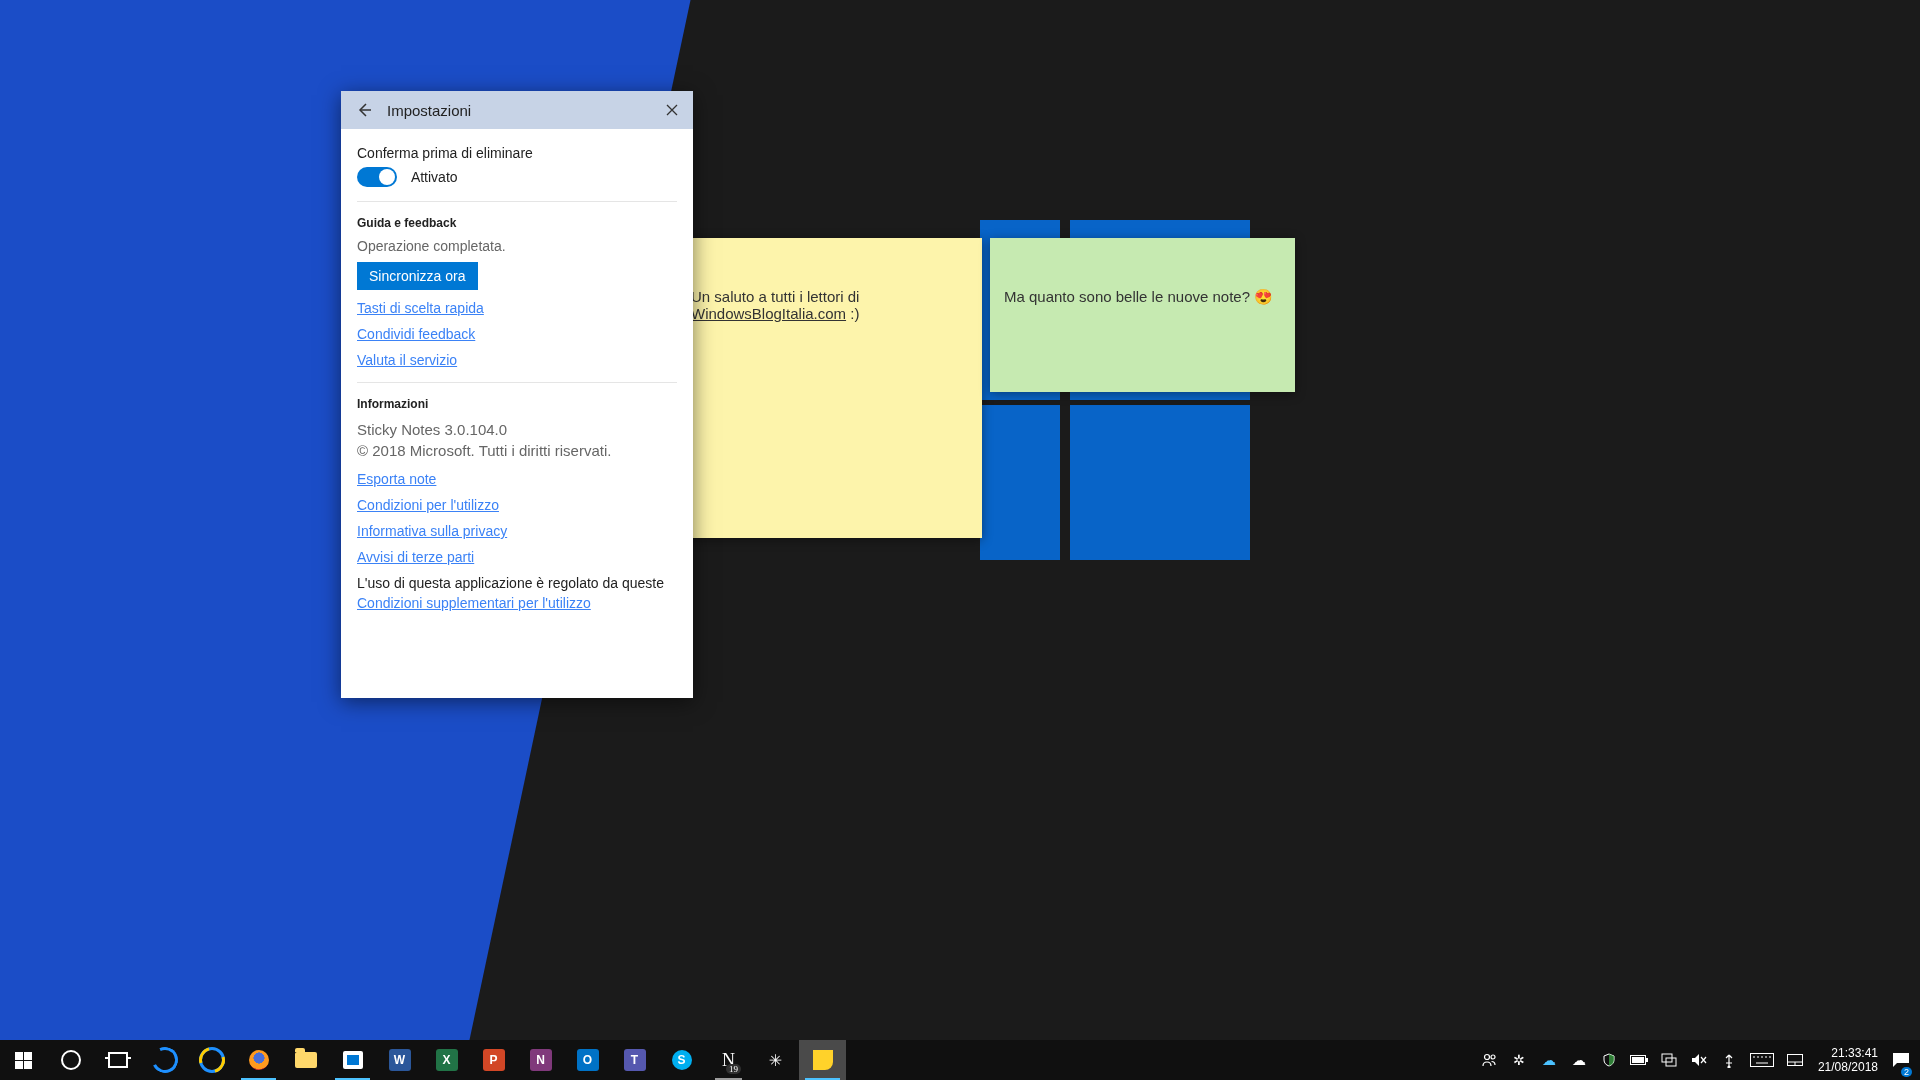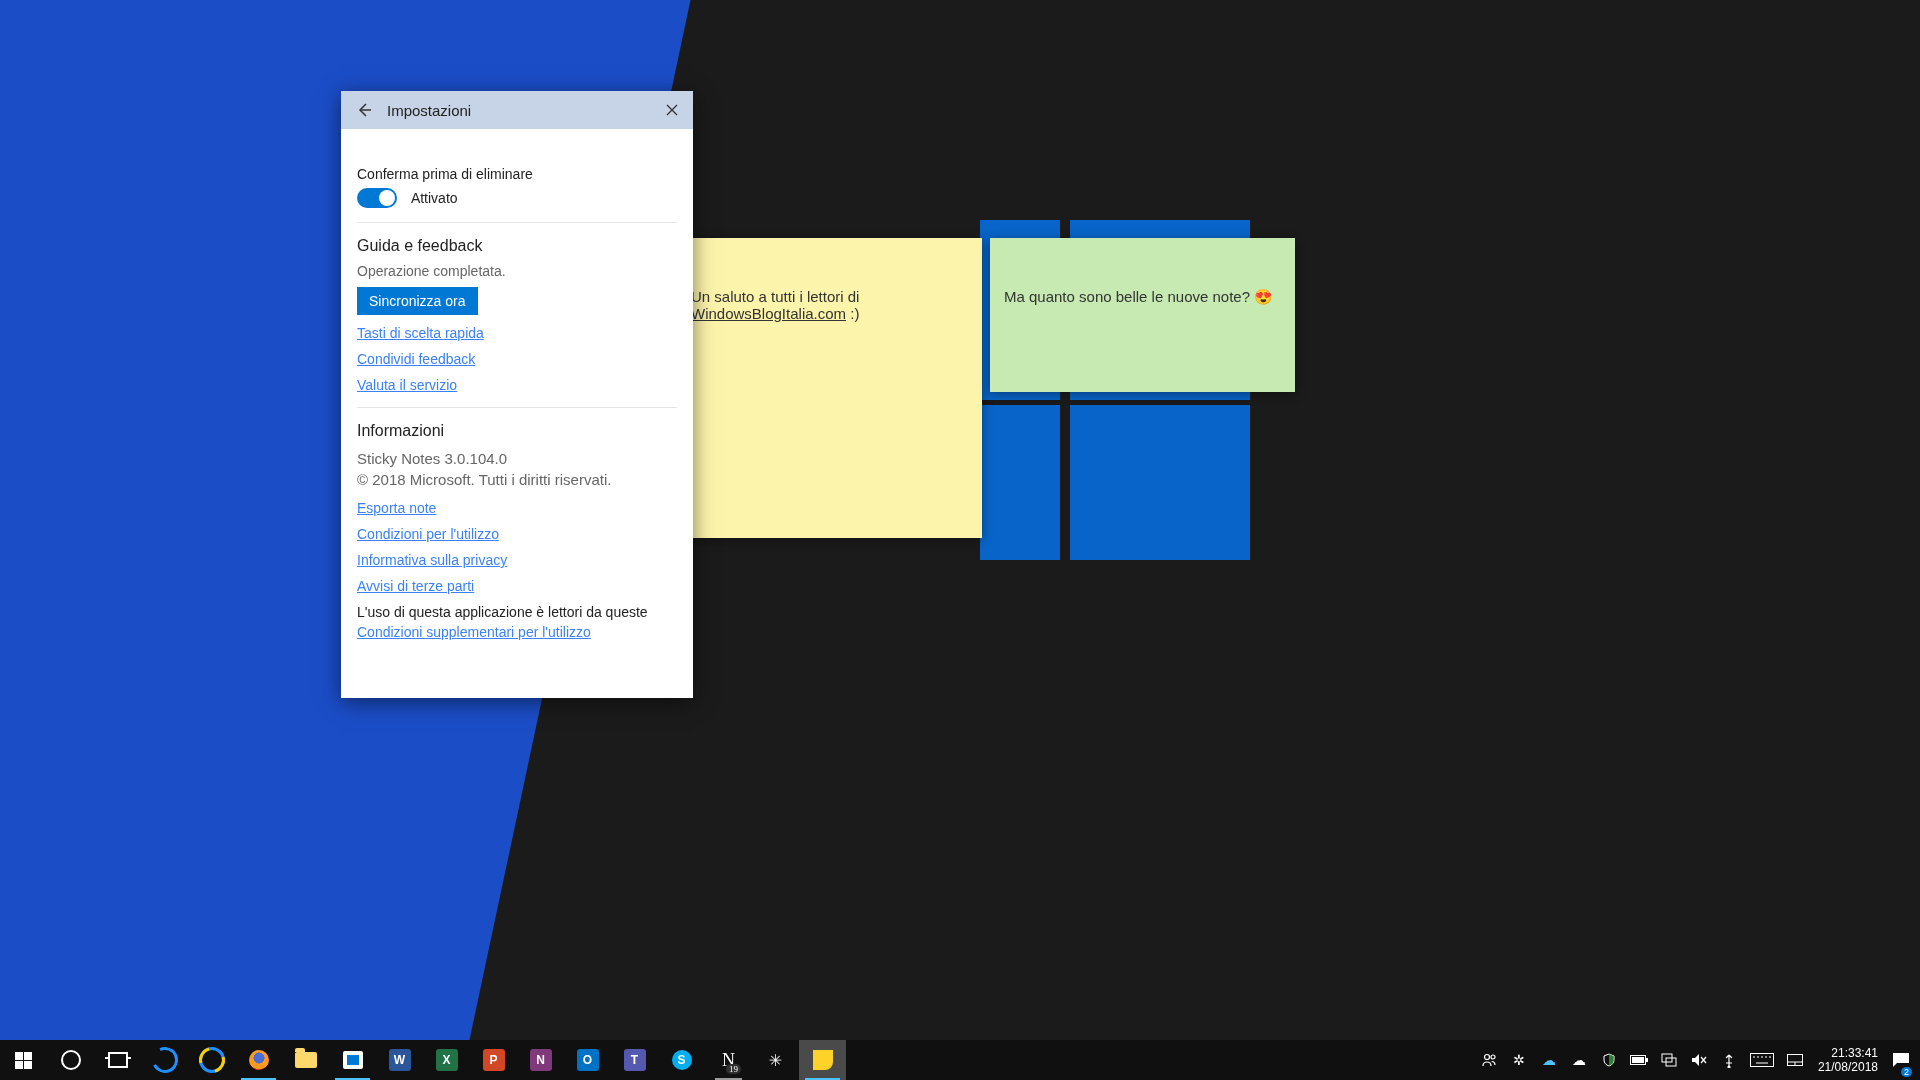--- a/index.html
+++ b/index.html
@@ -76,40 +76,39 @@
   font-size: 15px;
   color: #222;
   padding-left: 8px;
 }
 .icon-btn {
   width: 30px; height: 30px;
   display: flex; align-items: center; justify-content: center;
   color: #333; cursor: pointer;
 }
 .body {
-  padding: 19px 16px 16px 16px;
+  padding: 10px 16px 16px 16px;
   overflow-y: auto;
-  margin-top: 12px;
 }
 .row { margin-top: 6px; }
 .toggle {
   width: 40px; height: 20px;
   border-radius: 11px;
   background: #0078d4;
   position: relative;
   display: inline-block;
   vertical-align: middle;
 }
 .toggle .knob {
   position: absolute; right: 2px; top: 2px;
   width: 16px; height: 16px; border-radius: 50%; background: #fff;
 }
 .toggle-label { margin-left: 10px; vertical-align: middle; text-align: right; }
 .hr { border: none; border-top: 1px solid #e5e5e5; margin: 14px 0; }
-h3 { font-size: 16px; font-weight: 400; margin: 4px 0 8px 0; }
+h3 { font-size: 12px; font-weight: 700; margin: 4px 0 8px 0; }
 .muted { color: #666; font-size: 14px; }
 .btn {
   display: inline-block;
   background: #0078d4;
   color: #fff;
   padding: 6px 12px;
   font-size: 14px;
   margin-top: 8px;
   cursor: pointer;
 }
@@ -234,21 +233,21 @@
     <a class="link">Condividi feedback</a>
     <a class="link">Valuta il servizio</a>
     <hr class="hr">
     <h3>Informazioni</h3>
     <div class="smalltext">Sticky Notes 3.0.104.0</div>
     <div class="smalltext" style="margin-top:0">© 2018 Microsoft. Tutti i diritti riservati.</div>
     <a class="link">Esporta note</a>
     <a class="link">Condizioni per l'utilizzo</a>
     <a class="link">Informativa sulla privacy</a>
     <a class="link">Avvisi di terze parti</a>
-    <div class="plain">L'uso di questa applicazione è lettori da queste</div>
+    <div class="plain">L'uso di questa applicazione è regolato da queste</div>
     <a class="link" style="margin-top:4px">Condizioni supplementari per l'utilizzo</a>
   </div>
 </div>
 
 <div class="taskbar">
   <div class="tb-left">
     <div class="tb-btn">
         <div class="winlogo">
           <span></span>
           <span></span>

